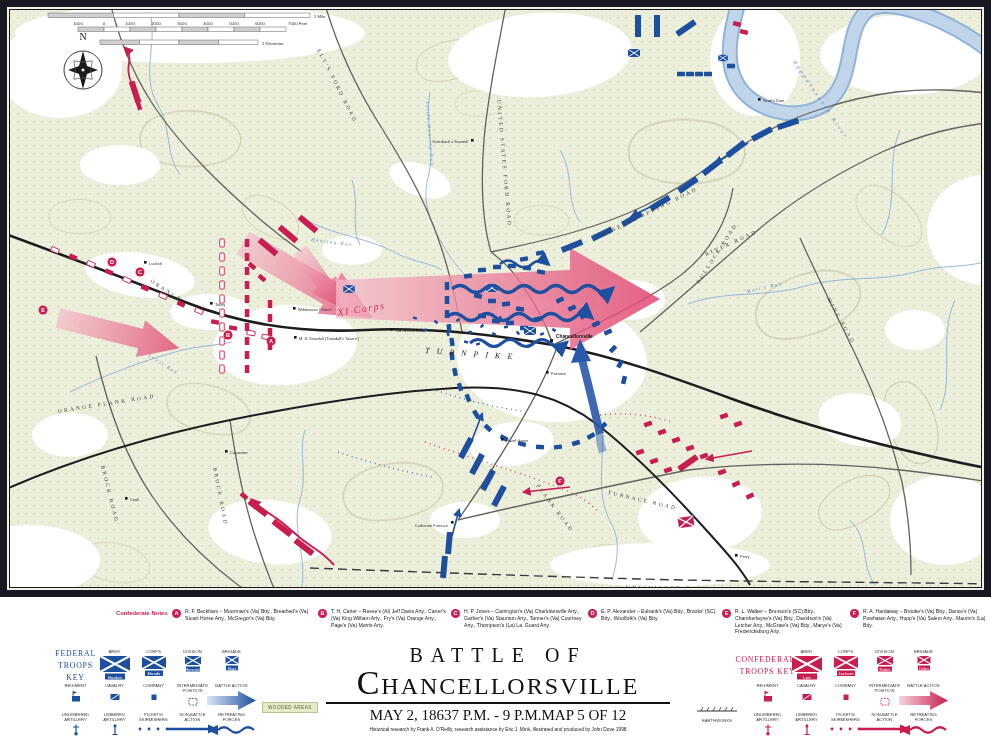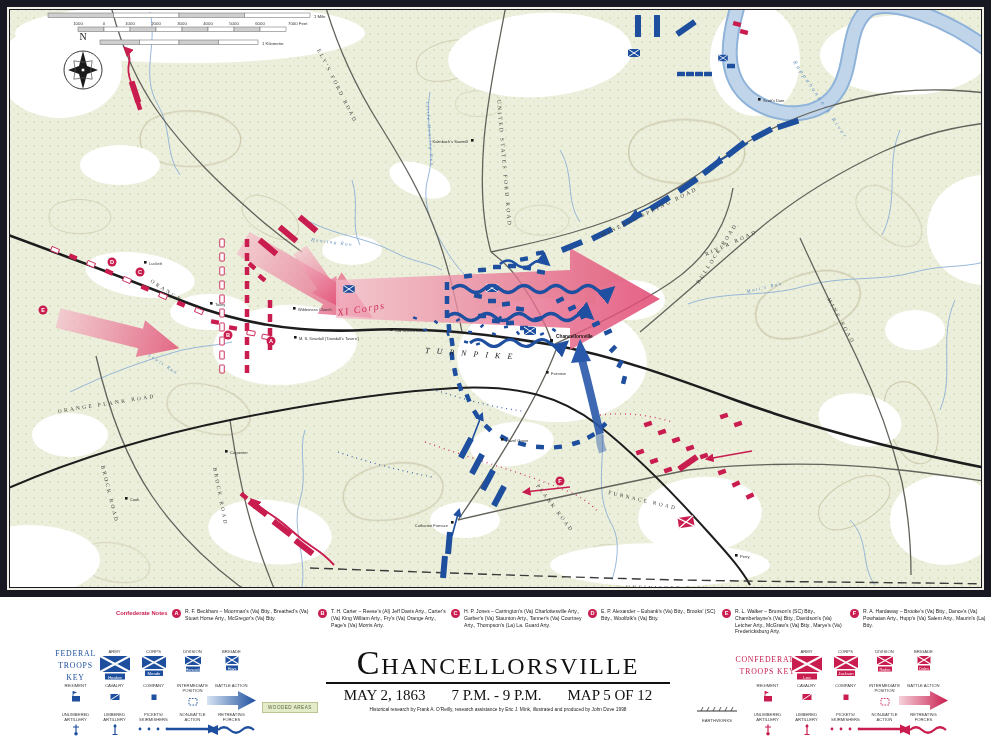--- a/index.html
+++ b/index.html
@@ -30,21 +30,21 @@
   .key-title{font-family:"Liberation Serif",serif;font-size:7.8px;letter-spacing:.8px;text-transform:uppercase;
              color:var(--c);display:flex;align-items:center;justify-content:center;text-align:center;line-height:1.5;}
   .wooded{position:absolute;left:262px;top:702px;background:#e3ebc8;border:1px solid #b9c693;color:#55663a;
           font-size:4.6px;letter-spacing:.5px;padding:2px 5px;text-transform:uppercase;}
   .earthworks{position:absolute;left:688px;top:699px;width:58px;text-align:center;}
   .earthworks .klabel{margin-top:1px;}
   .title-block{position:absolute;left:318px;top:645px;width:360px;text-align:center;color:#111;}
   .t1{font-family:"Liberation Serif",serif;font-size:20px;letter-spacing:8px;text-transform:uppercase;line-height:1;}
   .t2{font-family:"Liberation Serif",serif;font-size:34px;font-variant:small-caps;letter-spacing:2px;line-height:1;margin-top:1px;}
   .trule{width:344px;border-top:2px solid #111;margin:2px auto 3px auto;}
-  .tdate{font-family:"Liberation Serif",serif;font-size:15px;display:flex;justify-content:center;gap:26px;text-transform:uppercase;}
+  .tdate{font-family:"Liberation Serif",serif;font-size:15px;display:flex;justify-content:center;text-transform:uppercase;}
   .tcredit{font-size:4.8px;color:#222;margin-top:3px;}
 </style>
 </head>
 <body>
 
 <svg id="map" width="991" height="597" viewBox="0 0 991 597">
   <defs>
     <pattern id="dots" width="8" height="8" patternUnits="userSpaceOnUse">
       <rect width="8" height="8" fill="#ecefdc"></rect>
       <circle cx="2" cy="2" r=".9" fill="#d6deb4"></circle>
@@ -760,20 +760,21 @@
 <div class="wooded">Wooded Areas</div>
 <div class="earthworks">
   <svg width="44" height="9">
       <path d="M2,7 H42" stroke="#333" stroke-width="1.2"></path>
       <path d="M6,7 l2,-4 M12,7 l2,-4 M18,7 l2,-4 M24,7 l2,-4 M30,7 l2,-4 M36,7 l2,-4" stroke="#333" stroke-width=".8" fill="none"></path>
     </svg>
   <div class="klabel">Earthworks</div>
 </div>
 
 <div class="title-block">
+  <div class="t1">Battle of</div>
   <div class="t2">Chancellorsville</div>
   <div class="trule"></div>
   <div class="tdate">
     <span>May 2, 1863</span>
     <span>7 p.m. - 9 p.m.</span>
     <span>Map 5 of 12</span>
   </div>
   <div class="tcredit">Historical research by Frank A. O'Reilly, research assistance by Eric J. Mink, illustrated and produced by John Dove   1998</div>
 </div>
 

